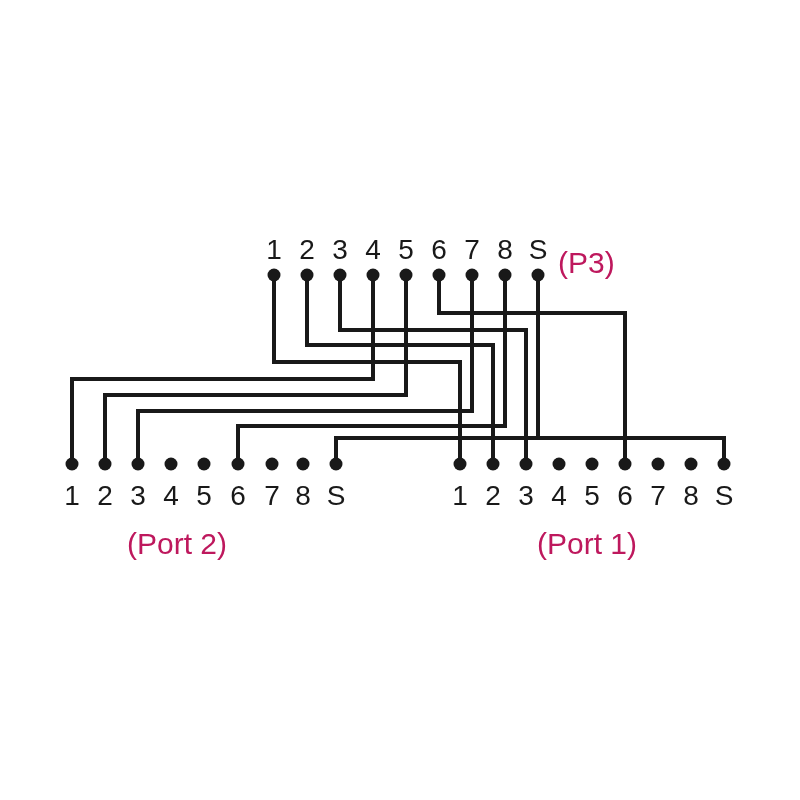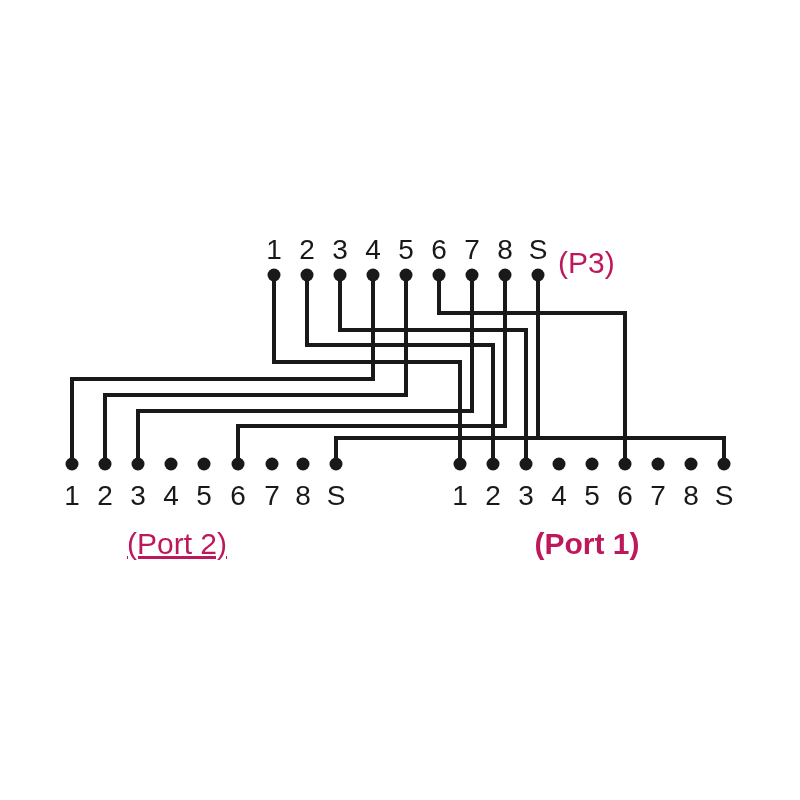--- a/index.html
+++ b/index.html
@@ -23,22 +23,22 @@
     top: 0;
   }
   .caption {
     position: absolute;
     color: #be185d;
     font-size: 30px;
     line-height: 1;
     white-space: nowrap;
   }
   #p3-caption   { left: 558px; top: 248px; }
-  #port2-caption{ left: 102px; top: 529px; width: 150px; text-align: center; text-decoration: underline; }
-  #port1-caption{ left: 512px; top: 529px; width: 150px; text-align: center; font-weight: bold; }
+  #port2-caption{ left: 102px; top: 529px; width: 150px; text-align: center; }
+  #port1-caption{ left: 512px; top: 529px; width: 150px; text-align: center; }
 </style>
 </head>
 <body>
 
 <div id="canvas">
   <svg id="wiring-svg" width="800" height="800" viewBox="0 0 800 800">
       <path d="M274,275 V362 H460 V464" fill="none" stroke="#191919" stroke-width="4" stroke-linejoin="miter"></path>
       <path d="M307,275 V345 H493 V464" fill="none" stroke="#191919" stroke-width="4" stroke-linejoin="miter"></path>
       <path d="M340,275 V330 H526 V464" fill="none" stroke="#191919" stroke-width="4" stroke-linejoin="miter"></path>
       <path d="M373,275 V379 H72 V464" fill="none" stroke="#191919" stroke-width="4" stroke-linejoin="miter"></path>

